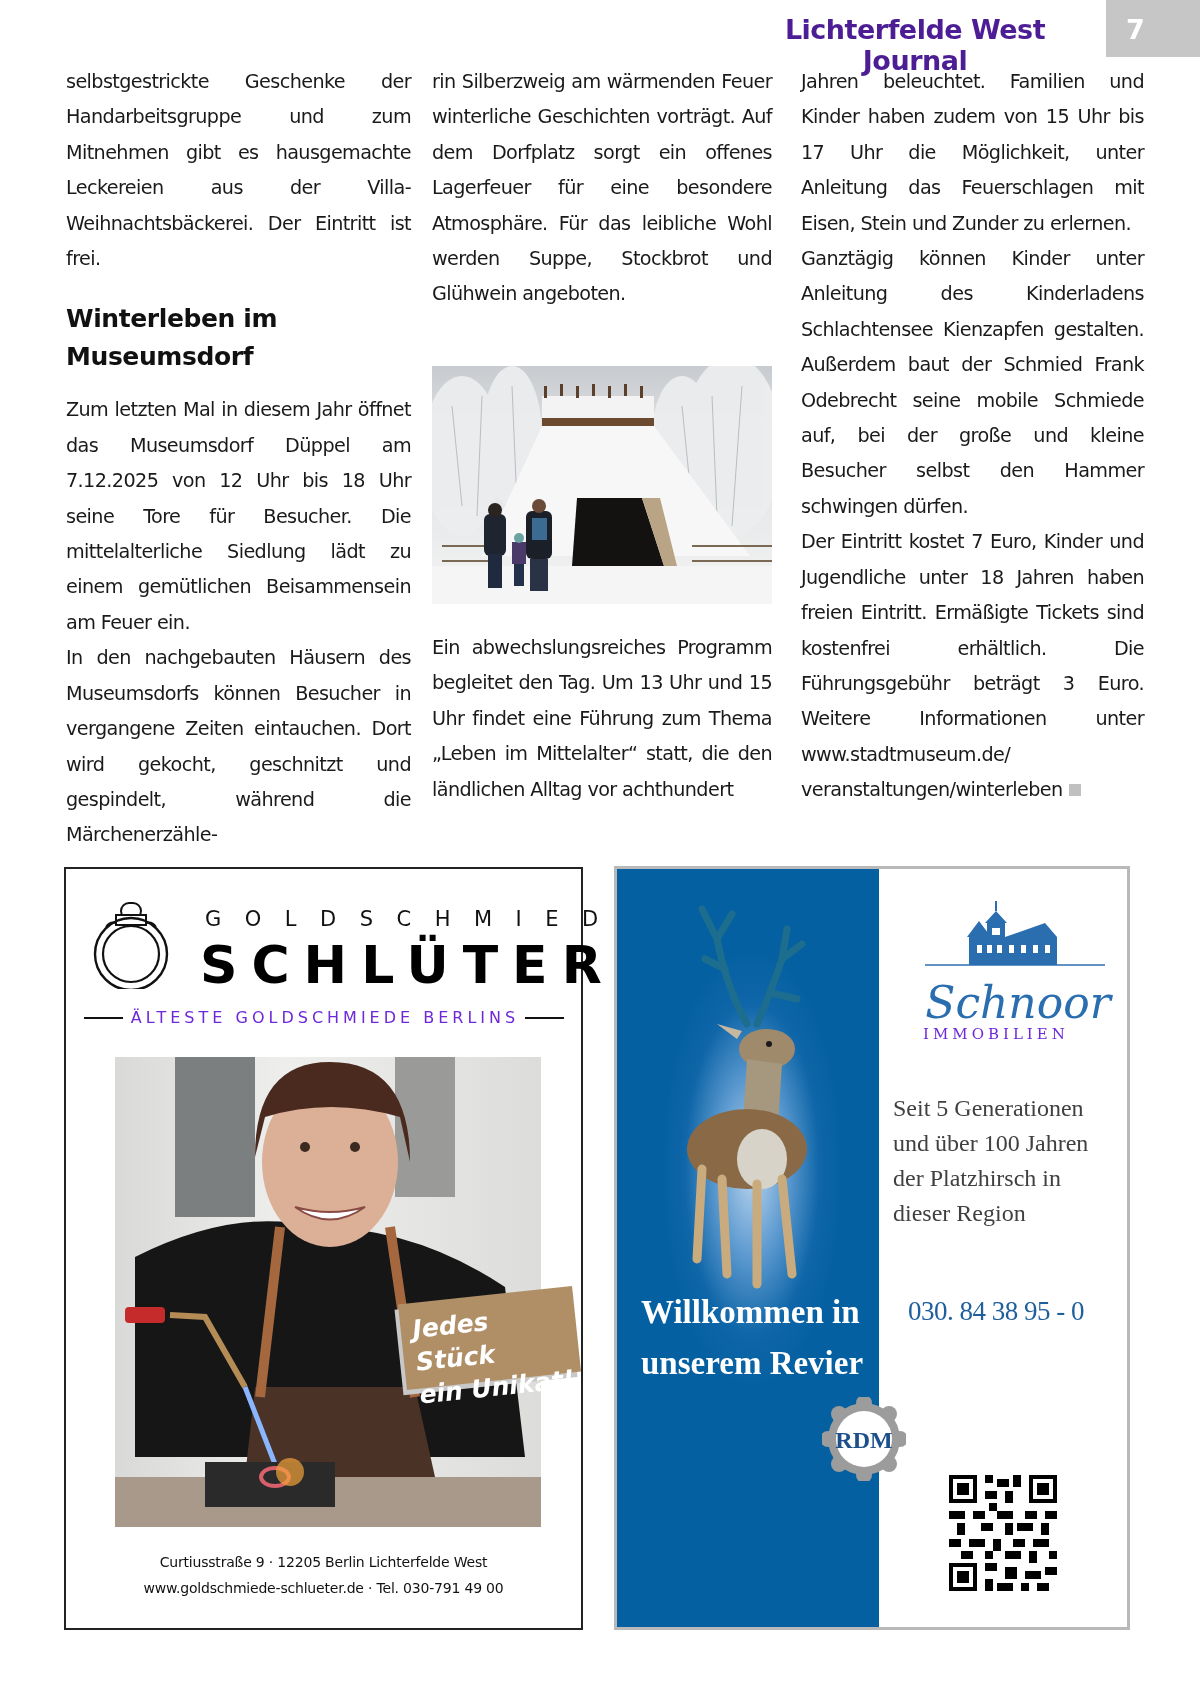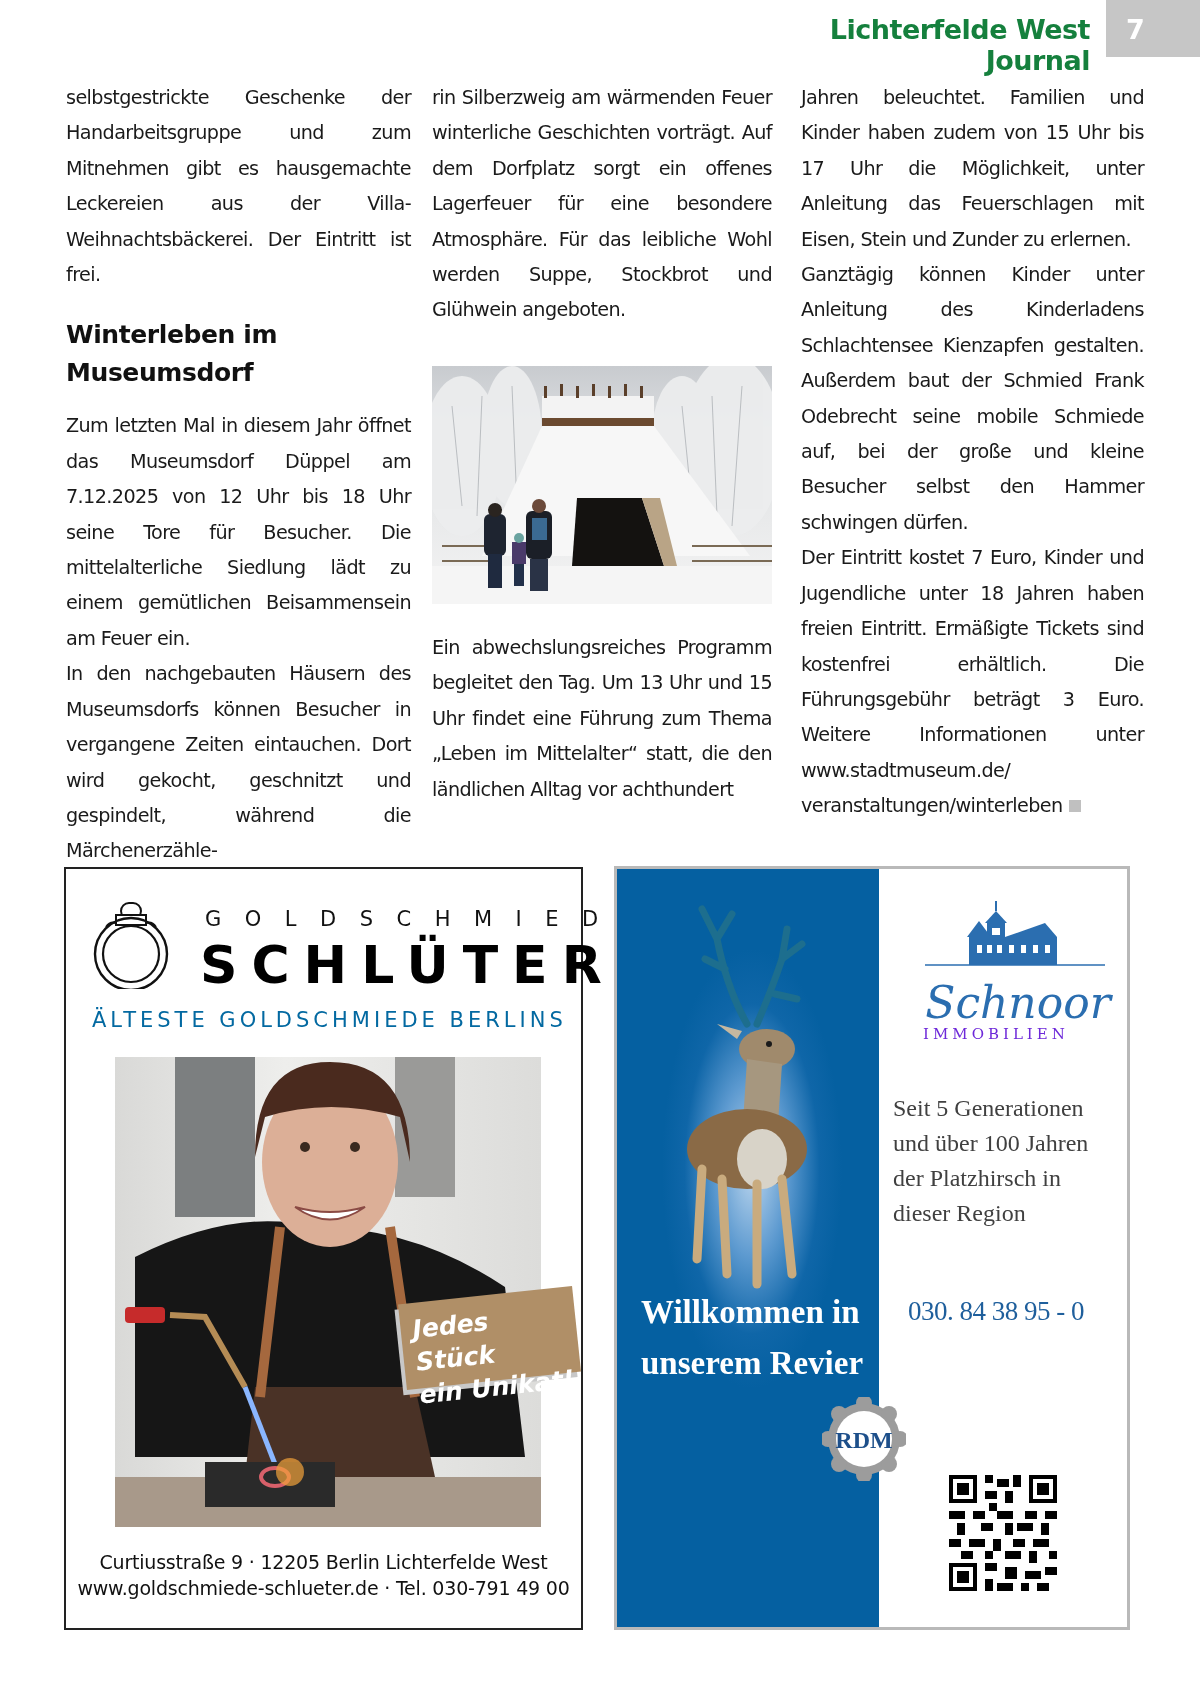--- a/index.html
+++ b/index.html
@@ -1,31 +1,31 @@
 <!DOCTYPE html>
 <html><head>
 <meta charset="utf-8">
 <style>
   * { box-sizing: border-box; margin: 0; padding: 0; }
   html, body { width: 1200px; height: 1703px; background: #ffffff; overflow: hidden; }
   body { position: relative; font-family: "DejaVu Sans", sans-serif; color: #1a1a1a; }
 
   
   .header-title {
-    position: absolute; left: 740px; top: 14px; width: 350px; text-align: right;
-    font-family: "DejaVu Sans", sans-serif; font-weight: bold; font-size: 27px; color: #15803d; letter-spacing: -0.5px;
+    position: absolute; left: 740px; top: 14px; width: 350px; text-align: center;
+    font-family: "DejaVu Sans", sans-serif; font-weight: bold; font-size: 27px; color: #4c1d95; letter-spacing: -0.5px;
   }
   .page-num {
     position: absolute; left: 1106px; top: 0; width: 94px; height: 57px; background: #c6c6c6;
     color: #fff; font-weight: bold; font-size: 27px; padding: 14px 0 0 20px;
   }
 
   
   .col {
-    position: absolute; top: 80px; font-family: "DejaVu Sans", sans-serif; font-size: 19.2px;
+    position: absolute; top: 64px; font-family: "DejaVu Sans", sans-serif; font-size: 19.2px;
     line-height: 35.4px; color: #1a1a1a; letter-spacing: -0.6px;
   }
   .col p { text-align: justify; text-align-last: left; hyphens: manual; }
   .col1 { left: 66px; width: 345px; }
   .col2 { left: 432px; width: 340px; }
   .col3 { left: 801px; width: 343px; }
   .headline {
     font-weight: bold; font-size: 25px; line-height: 38px; color: #111; letter-spacing: -0.4px;
     margin-top: 24px; margin-bottom: 16px;
   }
@@ -45,37 +45,37 @@
   .gold-top {
     position: absolute; left: 139px; top: 38px; font-family: "DejaVu Sans", sans-serif; font-size: 21px;
     letter-spacing: 23.5px; color: #111;
   }
   .gold-name {
     position: absolute; left: 134px; top: 66px; font-family: "DejaVu Sans", sans-serif; font-weight: bold;
     font-size: 52px; letter-spacing: 14px; color: #000000;
   }
   .gold-tagline {
     position: absolute; left: 18px; top: 139px; width: 480px; display: flex; align-items: center;
-    font-family: "DejaVu Sans", sans-serif; font-size: 21px; letter-spacing: 4px; color: #0369a1; white-space: nowrap;
+    font-family: "DejaVu Sans", sans-serif; font-size: 16px; letter-spacing: 4px; color: #6d28d9; white-space: nowrap;
   }
   .gold-tagline .rule { flex: 1; height: 2px; background: #111; }
   .gold-tagline .txt { padding: 0 6px 0 8px; }
   .gold-photo {
     position: absolute; left: 49px; top: 188px; width: 426px; height: 470px; overflow: hidden;
     background: linear-gradient(90deg, #d9d9d7 0%, #eeeeec 40%, #dcdcda 100%);
   }
   .gold-banner {
     position: absolute; left: 336px; top: 426px; width: 175px; height: 86px; background: #b08f67;
     transform: rotate(-6deg); box-shadow: -4px 5px 0 #c8c8c8;
     color: #fff; font-family: "DejaVu Sans", sans-serif; font-style: italic; font-weight: bold;
     font-size: 25px; line-height: 33px; padding: 10px 0 0 12px;
   }
   .gold-address {
     position: absolute; left: 0; top: 680px; width: 100%; text-align: center;
-    font-family: "DejaVu Sans", sans-serif; font-size: 19px; line-height: 26px; color: #111; letter-spacing: -0.2px;
+    font-family: "DejaVu Sans", sans-serif; font-size: 14px; line-height: 26px; color: #111; letter-spacing: -0.2px;
   }
 
   
   .ad-schnoor {
     position: absolute; left: 614px; top: 866px; width: 516px; height: 764px; border: 3px solid #b9b9b9; background: #fff;
   }
   .schnoor-blue {
     position: absolute; left: 0; top: 0; width: 262px; height: 100%; background: #0560a1;
   }
   .deer-glow {

